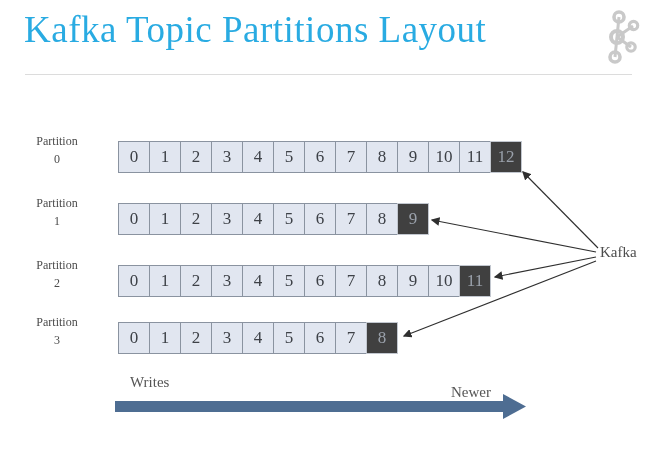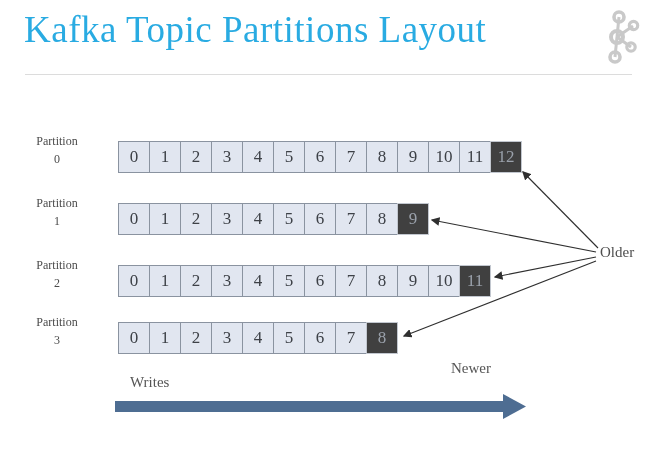--- a/index.html
+++ b/index.html
@@ -48,21 +48,21 @@
   }
   .writes{
     position:absolute;left:600px;top:244px;
     font-size:15px;color:#4d4d4d;
   }
   .older{
     position:absolute;left:130px;top:374px;
     font-size:15px;color:#555;
   }
   .newer{
-    position:absolute;left:451px;top:360px;
+    position:absolute;left:451px;top:384px;
     font-size:15px;color:#555;
   }
   svg.overlay{
     position:absolute;left:0;top:0;width:657px;height:450px;
     pointer-events:none;
   }
 </style>
 </head>
 <body>
 
@@ -152,21 +152,21 @@
         <div class="cell">2</div>
         <div class="cell">3</div>
         <div class="cell">4</div>
         <div class="cell">5</div>
         <div class="cell">6</div>
         <div class="cell">7</div>
         <div class="cell next">8</div>
       </div>
     </div>
 
-  <div class="writes">Older</div>
+  <div class="writes">Kafka</div>
 
   <div class="older">Writes</div>
   <div class="newer">Newer</div>
 
   <svg class="overlay" viewBox="0 0 657 450">
     <defs>
       <marker id="ah" viewBox="0 0 10 10" refX="8.5" refY="5" markerWidth="8" markerHeight="8" orient="auto-start-reverse">
         <path d="M0,0 L10,5 L0,10 z" fill="#2f2f2f"></path>
       </marker>
     </defs>

